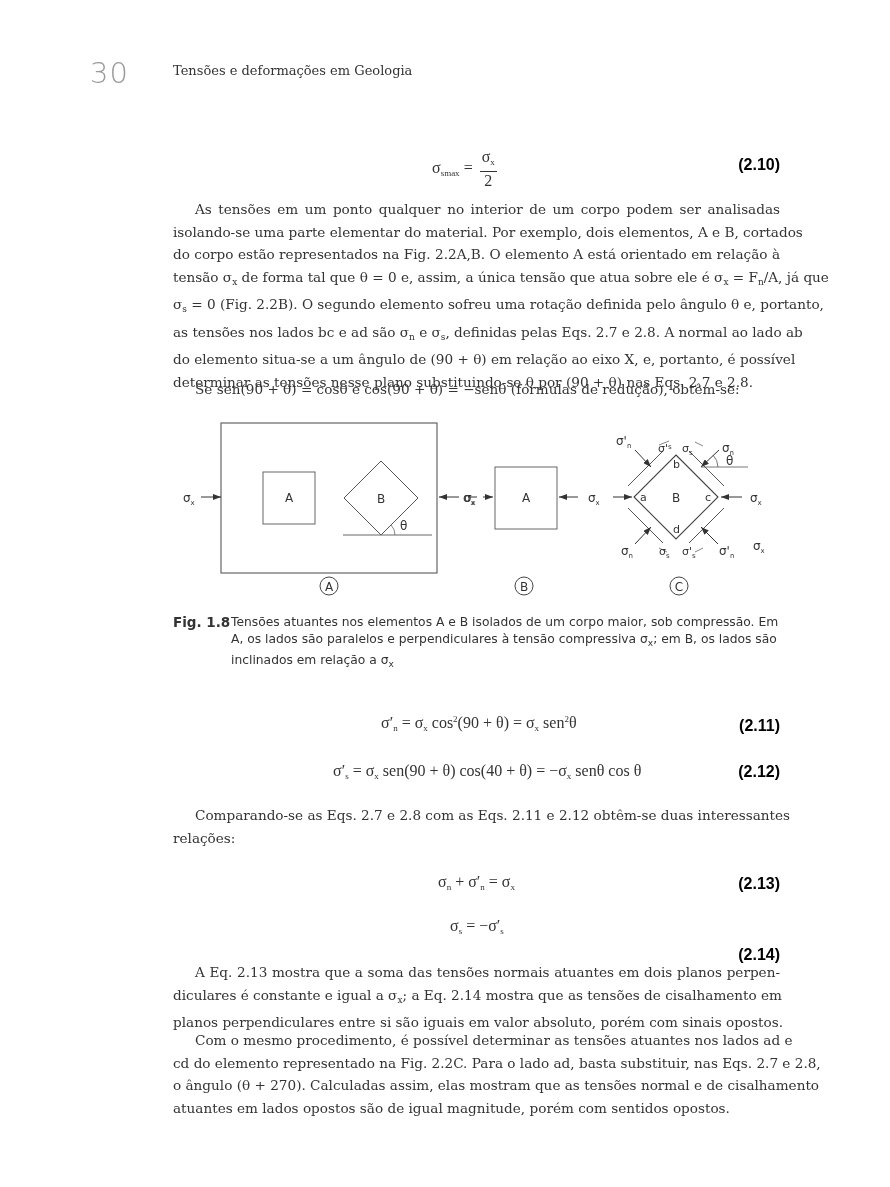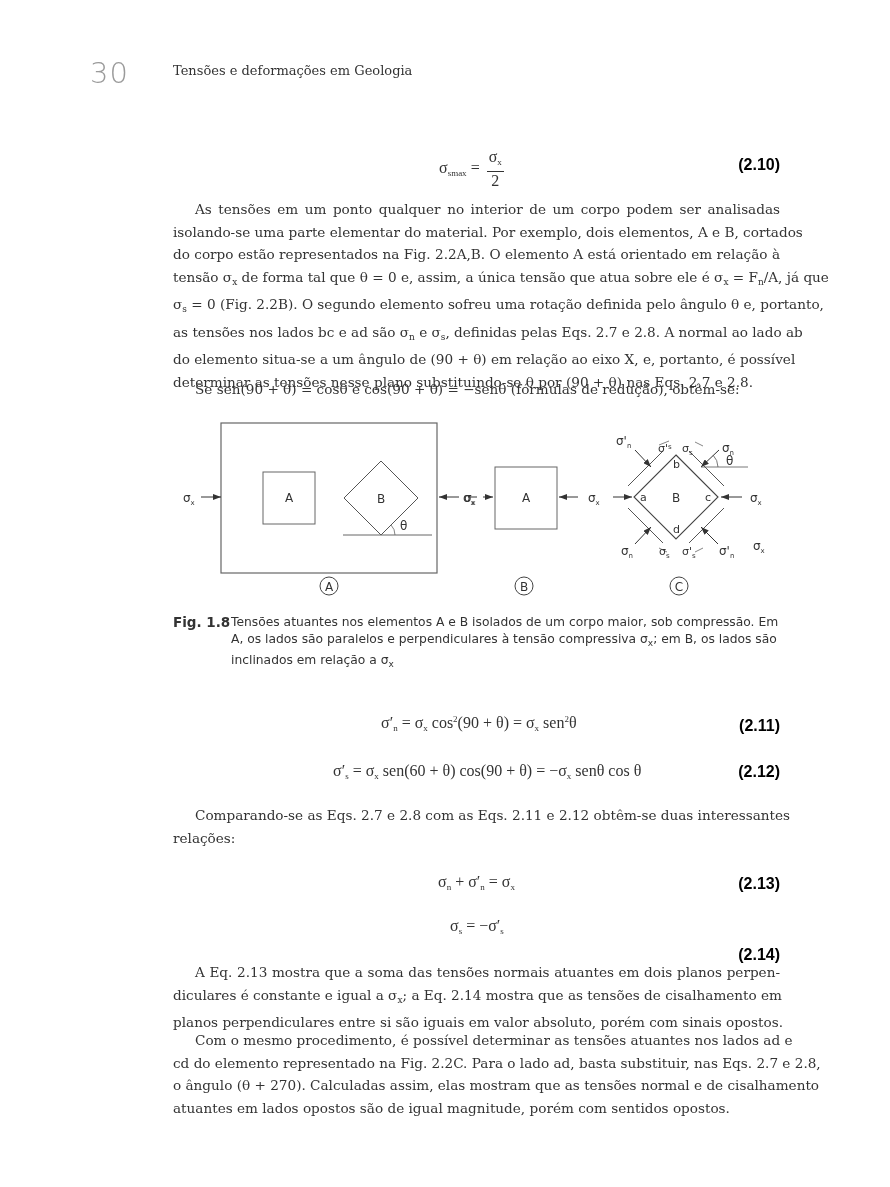--- a/index.html
+++ b/index.html
@@ -24,21 +24,21 @@
   .caption .text { margin-left: 58px; }
   svg text { font-family: "DejaVu Sans", sans-serif; fill: #333; }
 </style>
 </head>
 <body>
 
 <div class="page-number">30</div>
 <div class="running-head">Tensões e deformações em Geologia</div>
 
 <div class="eq-row" style="top:148px;">
-  <div class="eq" style="left:266px; top:0;">
+  <div class="eq" style="left:259px; top:0;">
     <span>σ</span><sub>smax</sub><span> = </span><span class="frac"><span class="num"><span>σ</span><sub>x</sub></span><span class="den">2</span></span>
   </div>
   <div class="eq-num" style="top:8px;">(2.10)</div>
 </div>
 
 <div class="para" style="top:198px;" id="p1">
     <span class="ln indent">As tensões em um ponto qualquer no interior de um corpo podem ser analisadas</span>
     <span class="ln">isolando-se uma parte elementar do material. Por exemplo, dois elementos, A e B, cortados</span>
     <span class="ln">do corpo estão representados na Fig. 2.2A,B. O elemento A está orientado em relação à</span>
     <span class="ln"><span>tensão σ</span><sub>x</sub><span> de forma tal que θ = 0 e, assim, a única tensão que atua sobre ele é σ</span><sub>x</sub><span> = F</span><sub>n</sub><span>/A, já que</span></span>
@@ -141,21 +141,21 @@
   <span class="label">Fig. 1.8</span>
   <div class="text"><span>Tensões atuantes nos elementos A e B isolados de um corpo maior, sob compressão. Em A, os lados são paralelos e perpendiculares à tensão compressiva σ</span><sub>x</sub><span>; em B, os lados são inclinados em relação a σ</span><sub>x</sub></div>
 </div>
 
 <div class="eq-row" style="top:714px;">
   <div class="eq" style="left:208px; top:0;" id="eq211"><span>σ′</span><sub>n</sub><span> = σ</span><sub>x</sub><span> cos</span><sup>2</sup><span>(90 + θ) = σ</span><sub>x</sub><span> sen</span><sup>2</sup><span>θ</span></div>
   <div class="eq-num" style="top:3px;">(2.11)</div>
 </div>
 
 <div class="eq-row" style="top:762px;">
-  <div class="eq" style="left:160px; top:0;" id="eq212"><span>σ′</span><sub>s</sub><span> = σ</span><sub>x</sub><span> sen(60 + θ) cos(90 + θ) = −σ</span><sub>x</sub><span> senθ cos θ</span></div>
+  <div class="eq" style="left:160px; top:0;" id="eq212"><span>σ′</span><sub>s</sub><span> = σ</span><sub>x</sub><span> sen(90 + θ) cos(40 + θ) = −σ</span><sub>x</sub><span> senθ cos θ</span></div>
   <div class="eq-num" style="top:1px;">(2.12)</div>
 </div>
 
 <div class="para" style="top:804px;" id="p3">
     <span class="ln indent">Comparando-se as Eqs. 2.7 e 2.8 com as Eqs. 2.11 e 2.12 obtêm-se duas interessantes</span>
     <span class="ln last">relações:</span>
   </div>
 
 <div class="eq-row" style="top:873px;">
   <div class="eq" style="left:265px; top:0;" id="eq213"><span>σ</span><sub>n</sub><span> + σ′</span><sub>n</sub><span> = σ</span><sub>x</sub></div>

